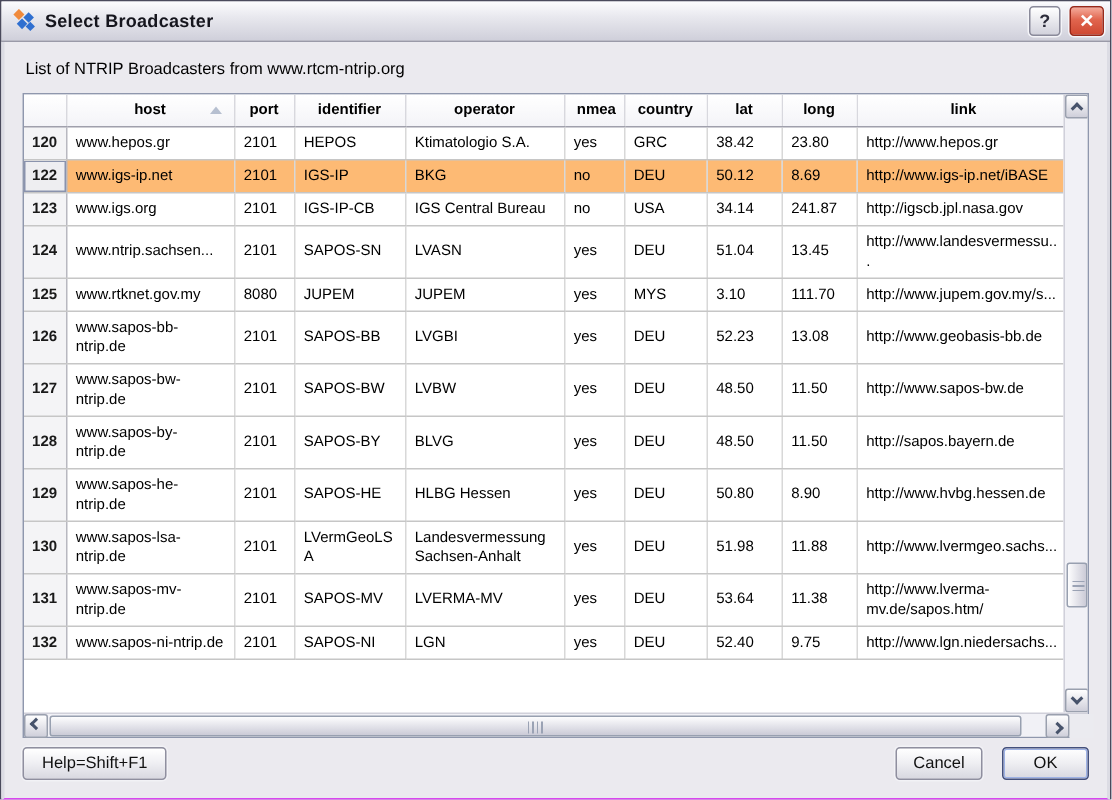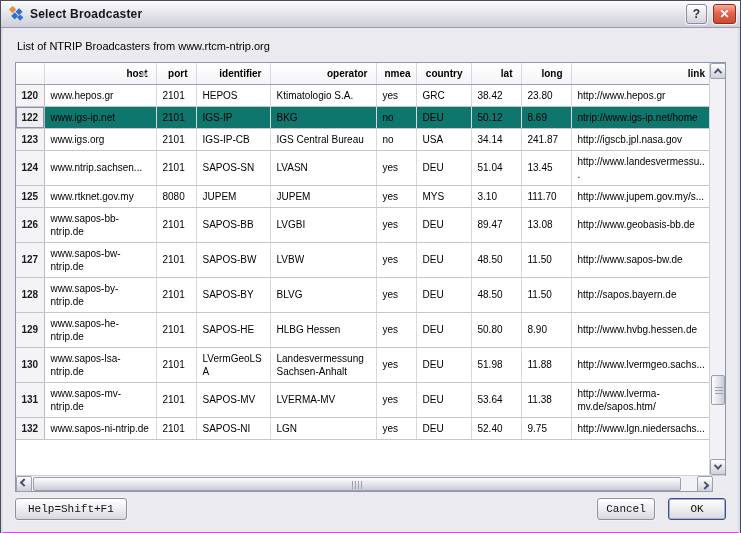--- a/index.html
+++ b/index.html
@@ -53,41 +53,41 @@
   }
   .table-area{ flex:1; display:flex; overflow:hidden; }
   .table-scroll{ flex:1; overflow:hidden; background:#fff; }
 
   table{ border-collapse:collapse; table-layout:fixed; width:697px; font-size:10px; color:#000; }
   col.c-num{width:28px} col.c-host{width:112px} col.c-port{width:40px}
   col.c-id{width:74px}  col.c-op{width:106px}  col.c-nmea{width:40px}
   col.c-country{width:55px} col.c-lat{width:50px} col.c-long{width:50px} col.c-link{width:142px}
 
   th{
-    height:21px; font-size:10px; font-weight:bold; text-align:right;
+    height:21px; font-size:10px; font-weight:bold; text-align:center;
     background:linear-gradient(#ffffff, #f4f4f8);
     border-bottom:1px solid #a0a0ac; border-right:1px solid #d8d8de;
     padding:1px 8px; position:relative; white-space:nowrap; overflow:hidden;
   }
   th:last-child{ border-right:none; }
   .sort-arrow{
     position:absolute; right:8px; top:8px; width:0; height:0;
     border-left:4px solid transparent; border-right:4px solid transparent;
     border-bottom:5px solid #b6bfd0;
   }
   td{
     border-right:1px solid #d8d8d8; border-bottom:1px solid #c6c6c6;
     padding:4px 6px; line-height:13px; vertical-align:middle;
     word-wrap:break-word; overflow-wrap:break-word; background:#fff;
   }
   td.rowhead{
     background:#f4f4f6; text-align:center; border-right:1px solid #b8b8c0;
     color:#1a1a1a; padding:4px 1px;font-weight:bold;
   }
-  tr.selected td{ background:#0f766e; }
+  tr.selected td{ background:#fdba74; }
   tr.selected td.rowhead{ background:#eeeef1; font-weight:bold; box-shadow:inset 0 0 0 1px #8a93ad;margin-left:20px; }
 
   
   .vscrollbar{
     width:16px; flex:none; background:#f1f1f6;
     border-left:1px solid #d0d0da;
     display:flex; flex-direction:column; position:relative;
   }
   .hscroll-row{ height:16px; flex:none; display:flex; border-top:1px solid #d0d0da; }
   .hscrollbar{
@@ -125,21 +125,21 @@
   .hthumb::after{
     content:""; position:absolute; top:3px; left:50%; margin-left:-5px; width:10px; height:8px;
     background:repeating-linear-gradient(to right,#9aa2b4 0 1px, transparent 1px 3px);
   }
   .sb-corner{ width:16px; height:16px; flex:none; background:#ebebf0; }
 
   
   .footer{ flex:1; display:flex; align-items:center; margin-top:6px; }
   .xp-btn{
     height:22px; padding:0 12px; font-size:11px; color:#111;
-    font-family:Liberation Mono, monospace;
+    font-family:Liberation Sans, sans-serif;
     background:linear-gradient(#ffffff 0%, #eeeef2 50%, #d8d8e0 100%);
     border:1px solid #8f8f9f; border-radius:3px;
     box-shadow:inset 0 1px 0 #fff, 0 0 0 1px #f2f2f6;
     display:flex; align-items:center; justify-content:center; cursor:default;
   }
   .footer .spacer{ flex:1; }
   .xp-btn.cancel{ width:58px; margin-right:13px; }
   .xp-btn.ok{
     width:58px;
     border:1px solid #44507c;
@@ -212,21 +212,21 @@
                 <tr class="selected">
                   <td class="rowhead">122</td>
                   <td>www.igs-ip.net</td>
                   <td>2101</td>
                   <td>IGS-IP</td>
                   <td>BKG</td>
                   <td>no</td>
                   <td>DEU</td>
                   <td>50.12</td>
                   <td>8.69</td>
-                  <td>ntrip://www.igs-ip.net/home</td>
+                  <td>http://www.igs-ip.net/iBASE</td>
                 </tr>
                 <tr>
                   <td class="rowhead">123</td>
                   <td>www.igs.org</td>
                   <td>2101</td>
                   <td>IGS-IP-CB</td>
                   <td>IGS Central Bureau</td>
                   <td>no</td>
                   <td>USA</td>
                   <td>34.14</td>
@@ -258,21 +258,21 @@
                   <td>http://www.jupem.gov.my/s...</td>
                 </tr>
                 <tr>
                   <td class="rowhead">126</td>
                   <td>www.sapos-bb-ntrip.de</td>
                   <td>2101</td>
                   <td>SAPOS-BB</td>
                   <td>LVGBI</td>
                   <td>yes</td>
                   <td>DEU</td>
-                  <td>89.47</td>
+                  <td>52.23</td>
                   <td>13.08</td>
                   <td>http://www.geobasis-bb.de</td>
                 </tr>
                 <tr>
                   <td class="rowhead">127</td>
                   <td>www.sapos-bw-ntrip.de</td>
                   <td>2101</td>
                   <td>SAPOS-BW</td>
                   <td>LVBW</td>
                   <td>yes</td>

